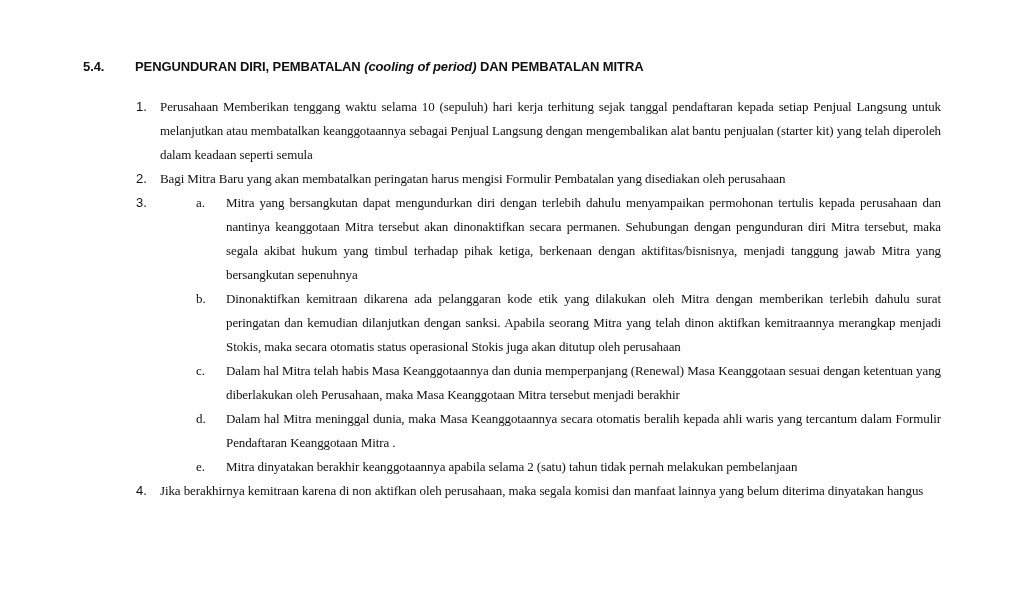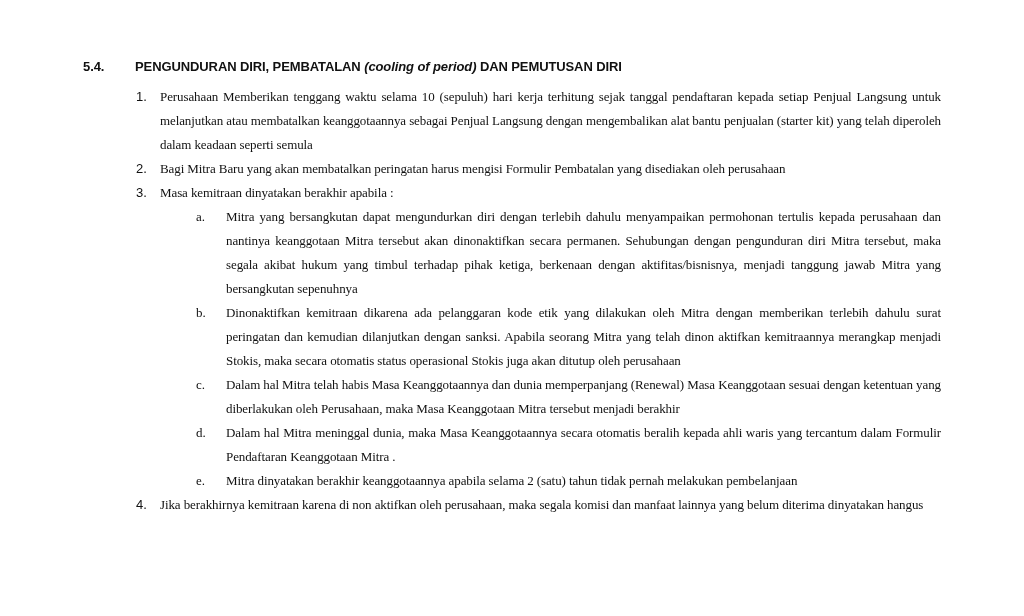--- a/index.html
+++ b/index.html
@@ -20,21 +20,21 @@
     overflow: hidden;
     box-sizing: border-box;
   }
   .content {
     padding: 55px 83px 0 83px;
     box-sizing: border-box;
   }
   .heading-row {
     display: flex;
     font-weight: bold;
-    margin-bottom: 6px;
+    margin-bottom: 16px;
     align-items: flex-end;
   }
   .sec-num {
     flex: 0 0 52px;
   }
   .sec-title {
     flex: 1;
     margin: 0;
     font-size: inherit;
     font-weight: bold;
@@ -68,21 +68,21 @@
   }
 </style>
 </head>
 <body>
 
 <div class="page">
   <div class="content">
 
     <div class="heading-row">
       <span class="sec-num">5.4.</span>
-      <h1 class="sec-title"><span>PENGUNDURAN DIRI, PEMBATALAN </span><em>(cooling of period)</em><span> DAN PEMUTUSAN DIRI</span></h1>
+      <h1 class="sec-title"><span>PENGUNDURAN DIRI, PEMBATALAN </span><em>(cooling of period)</em><span> DAN PEMBATALAN MITRA</span></h1>
     </div>
 
     <div class="items">
 
       <div class="li">
         <span class="marker">1.</span>
         <div class="body">
           <p class="txt">Perusahaan Memberikan tenggang waktu selama 10 (sepuluh) hari kerja terhitung sejak tanggal pendaftaran kepada setiap Penjual Langsung untuk melanjutkan atau membatalkan keanggotaannya sebagai Penjual Langsung dengan mengembalikan alat bantu penjualan (starter kit) yang telah diperoleh dalam keadaan seperti semula</p>
         </div>
       </div>
@@ -90,21 +90,20 @@
       <div class="li">
         <span class="marker">2.</span>
         <div class="body">
           <p class="txt">Bagi Mitra Baru yang akan membatalkan peringatan harus mengisi Formulir Pembatalan yang disediakan oleh perusahaan</p>
         </div>
       </div>
 
       <div class="li">
         <span class="marker">3.</span>
         <div class="body">
-          <p class="txt">Masa kemitraan dinyatakan berakhir apabila :</p>
 
           <div class="sublist">
 
             <div class="li">
               <span class="marker">a.</span>
               <div class="body">
                 <p class="txt">Mitra yang bersangkutan dapat mengundurkan diri dengan terlebih dahulu menyampaikan permohonan tertulis kepada perusahaan dan nantinya keanggotaan Mitra tersebut akan dinonaktifkan secara permanen. Sehubungan dengan pengunduran diri Mitra tersebut, maka segala akibat hukum yang timbul terhadap pihak ketiga, berkenaan dengan aktifitas/bisnisnya, menjadi tanggung jawab Mitra yang bersangkutan sepenuhnya</p>
               </div>
             </div>
 

